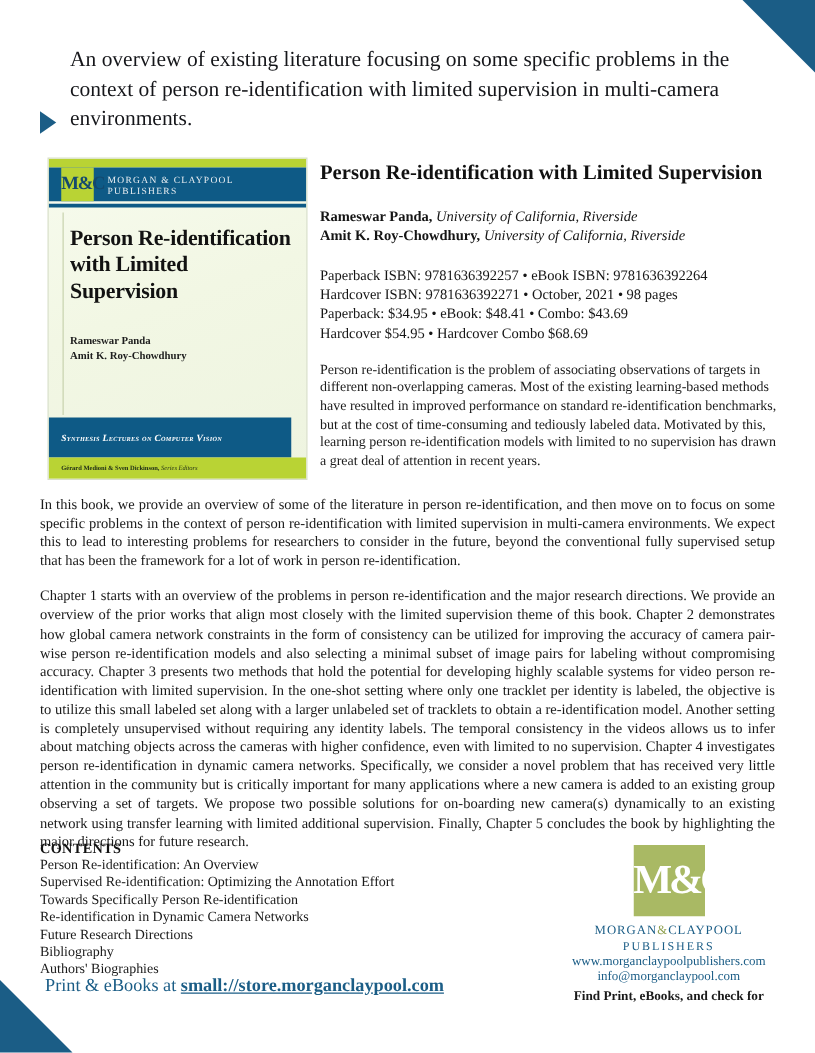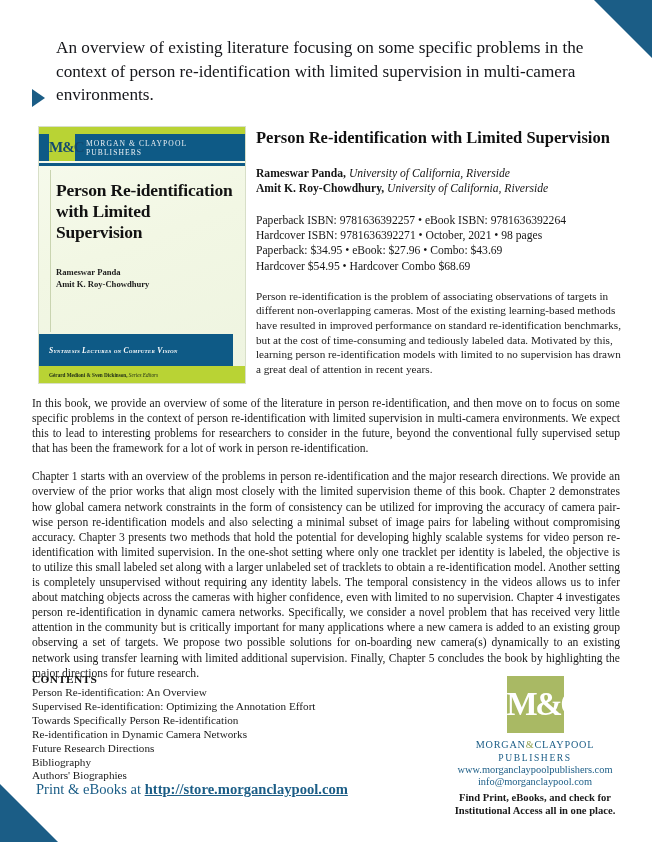--- a/index.html
+++ b/index.html
@@ -302,21 +302,21 @@
     </div>
     <div class="author-line">
       <span>Amit K. Roy-Chowdhury,</span>
       <i>University of California, Riverside</i>
     </div>
   </div>
 
   <div id="pricing">
     <div class="price-line">Paperback ISBN: 9781636392257 • eBook ISBN: 9781636392264</div>
     <div class="price-line">Hardcover ISBN: 9781636392271 • October, 2021 • 98 pages</div>
-    <div class="price-line">Paperback: $34.95 • eBook: $27.96 • Combo: $43.69</div>
+    <div class="price-line">Paperback: $34.95 • eBook: $48.41 • Combo: $43.69</div>
     <div class="price-line">Hardcover $54.95 • Hardcover Combo $68.69</div>
   </div>
 
   <div id="abstract">Person re-identification is the problem of associating observations of targets in different non-overlapping cameras. Most of the existing learning-based methods have resulted in improved performance on standard re-identification benchmarks, but at the cost of time-consuming and tediously labeled data. Motivated by this, learning person re-identification models with limited to no supervision has drawn a great deal of attention in recent years.</div>
 </div>
 
 <div id="body-text">
   <p>In this book, we provide an overview of some of the literature in person re-identification, and then move on to focus on some specific problems in the context of person re-identification with limited supervision in multi-camera environments. We expect this to lead to interesting problems for researchers to consider in the future, beyond the conventional fully supervised setup that has been the framework for a lot of work in person re-identification.</p>
   <p>Chapter 1 starts with an overview of the problems in person re-identification and the major research directions. We provide an overview of the prior works that align most closely with the limited supervision theme of this book. Chapter 2 demonstrates how global camera network constraints in the form of consistency can be utilized for improving the accuracy of camera pair-wise person re-identification models and also selecting a minimal subset of image pairs for labeling without compromising accuracy. Chapter 3 presents two methods that hold the potential for developing highly scalable systems for video person re-identification with limited supervision. In the one-shot setting where only one tracklet per identity is labeled, the objective is to utilize this small labeled set along with a larger unlabeled set of tracklets to obtain a re-identification model. Another setting is completely unsupervised without requiring any identity labels. The temporal consistency in the videos allows us to infer about matching objects across the cameras with higher confidence, even with limited to no supervision. Chapter 4 investigates person re-identification in dynamic camera networks. Specifically, we consider a novel problem that has received very little attention in the community but is critically important for many applications where a new camera is added to an existing group observing a set of targets. We propose two possible solutions for on-boarding new camera(s) dynamically to an existing network using transfer learning with limited additional supervision. Finally, Chapter 5 concludes the book by highlighting the major directions for future research.</p>
 </div>
@@ -337,19 +337,18 @@
 <div id="publisher-block">
   <div id="pub-logo-square">
     <div class="mc">M&amp;C</div>
   </div>
   <div id="pub-name"><span>MORGAN</span><span class="amp">&amp;</span><span>CLAYPOOL</span></div>
   <div id="pub-sub">PUBLISHERS</div>
   <div class="pub-url">www.morganclaypoolpublishers.com</div>
   <div class="pub-url">info@morganclaypool.com</div>
   <div id="pub-notes">
     <div class="pub-note">Find Print, eBooks, and check for</div>
-    <div class="pub-note">Institutional Access all in one place.</div>
   </div>
 </div>
 
 <div id="store-footer">
-  <span class="lead">Print &amp; eBooks at </span><span class="url">http://store.morganclaypool.com</span>
+  <span class="lead">Print &amp; eBooks at </span><span class="url">small://store.morganclaypool.com</span>
 </div>
 
 </body></html>

